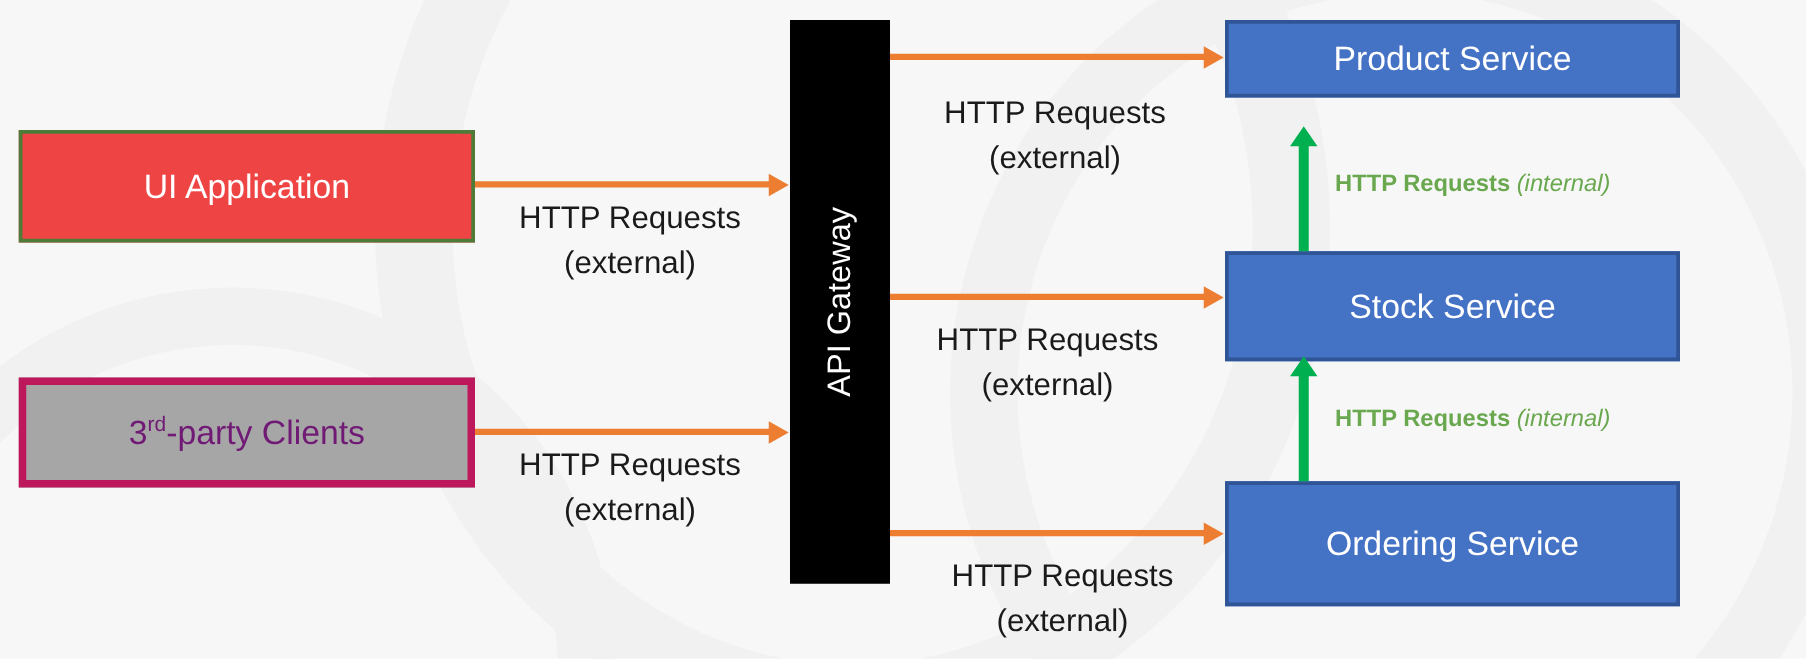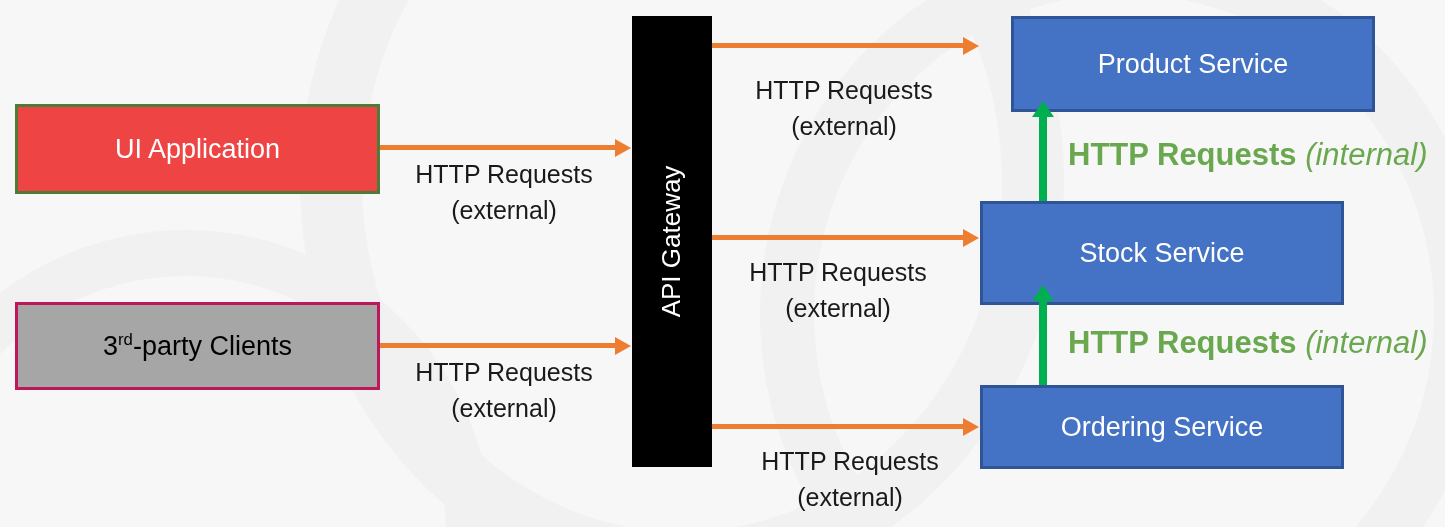--- a/index.html
+++ b/index.html
@@ -35,22 +35,22 @@
     text-align: center;
   }
   .box-green {
     background: #ef4444;
     border: 3px solid #4e7b37;
     color: #ffffff;
     font-size: 27px;
   }
   .box-gray {
     background: #a6a6a6;
-    border: 3px solid #be185d;
-    color: #000000;
+    border: 6px solid #be185d;
+    color: #701a75;
     font-size: 27px;
   }
   .box-blue {
     background: #4472c4;
     border: 3px solid #2f5597;
     color: #ffffff;
     font-size: 27px;
   }
   .box-black {
     background: #000000;
@@ -104,21 +104,21 @@
     color: #1a1a1a;
     font-size: 25px;
     line-height: 1.42;
     white-space: nowrap;
   }
   .lbl .ital { display: block; }
 
   .lbl-green {
     position: absolute;
     color: #6aa84f;
-    font-size: 31px;
+    font-size: 19px;
     white-space: nowrap;
   }
   .lbl-green .strong { font-weight: bold; }
   .lbl-green .ital { font-style: italic; }
 </style>
 </head>
 <body>
 
 <div id="stage">
 
@@ -131,29 +131,29 @@
   </div>
 
   <div class="box box-gray" style="left:15px; top:302px; width:365px; height:88px;">
     <span><span>3</span><sup>rd</sup><span>-party Clients</span></span>
   </div>
 
   <div class="box box-black" style="left:632px; top:16px; width:80px; height:451px;">
     <span class="vlabel">API Gateway</span>
   </div>
 
-  <div class="box box-blue" style="left:980px; top:16px; width:364px; height:96px;margin-left:31px;">
+  <div class="box box-blue" style="left:980px; top:16px; width:364px; height:62px;">
     <span>Product Service</span>
   </div>
 
-  <div class="box box-blue" style="left:980px; top:201px; width:364px; height:104px;">
+  <div class="box box-blue" style="left:980px; top:201px; width:364px; height:88px;">
     <span>Stock Service</span>
   </div>
 
-  <div class="box box-blue" style="left:980px; top:385px; width:364px; height:84px;">
+  <div class="box box-blue" style="left:980px; top:385px; width:364px; height:100px;">
     <span>Ordering Service</span>
   </div>
 
   <div class="arrow-h" style="left:380px; top:145px; width:236px;"></div>
 
   <div class="arrow-h" style="left:380px; top:343px; width:236px;"></div>
 
   <div class="arrow-h" style="left:712px; top:43px; width:252px;"></div>
 
   <div class="arrow-h" style="left:712px; top:235px; width:252px;"></div>

